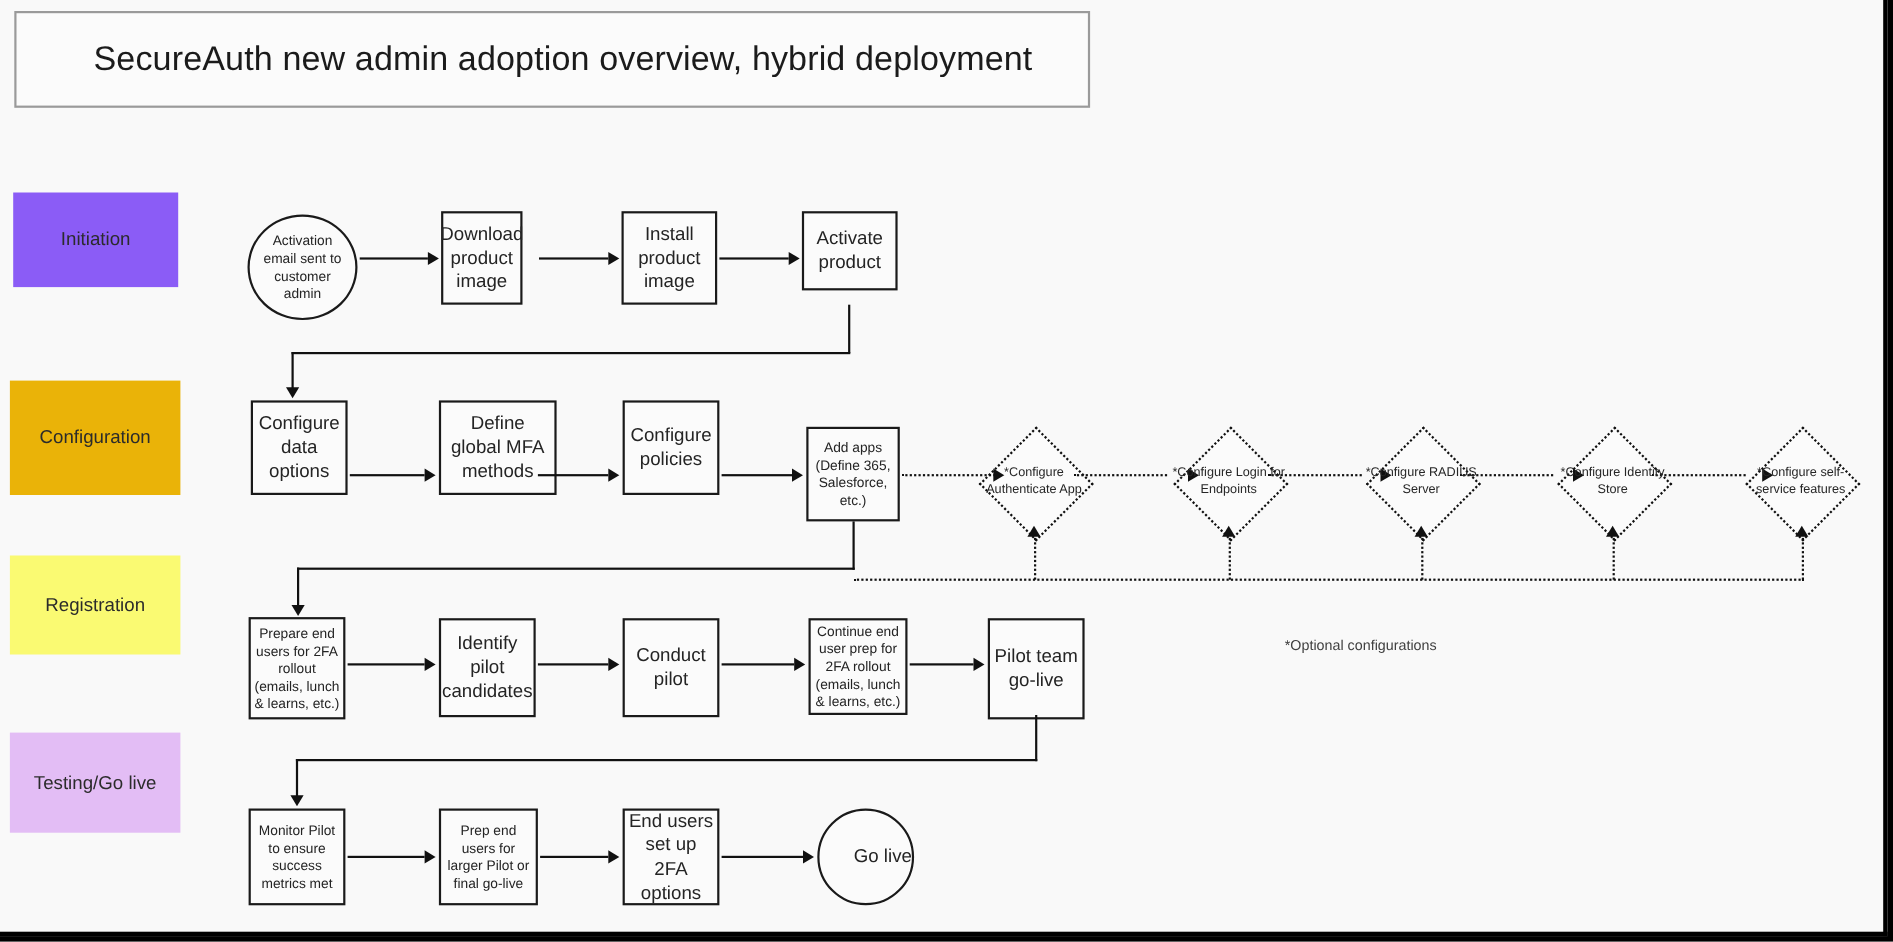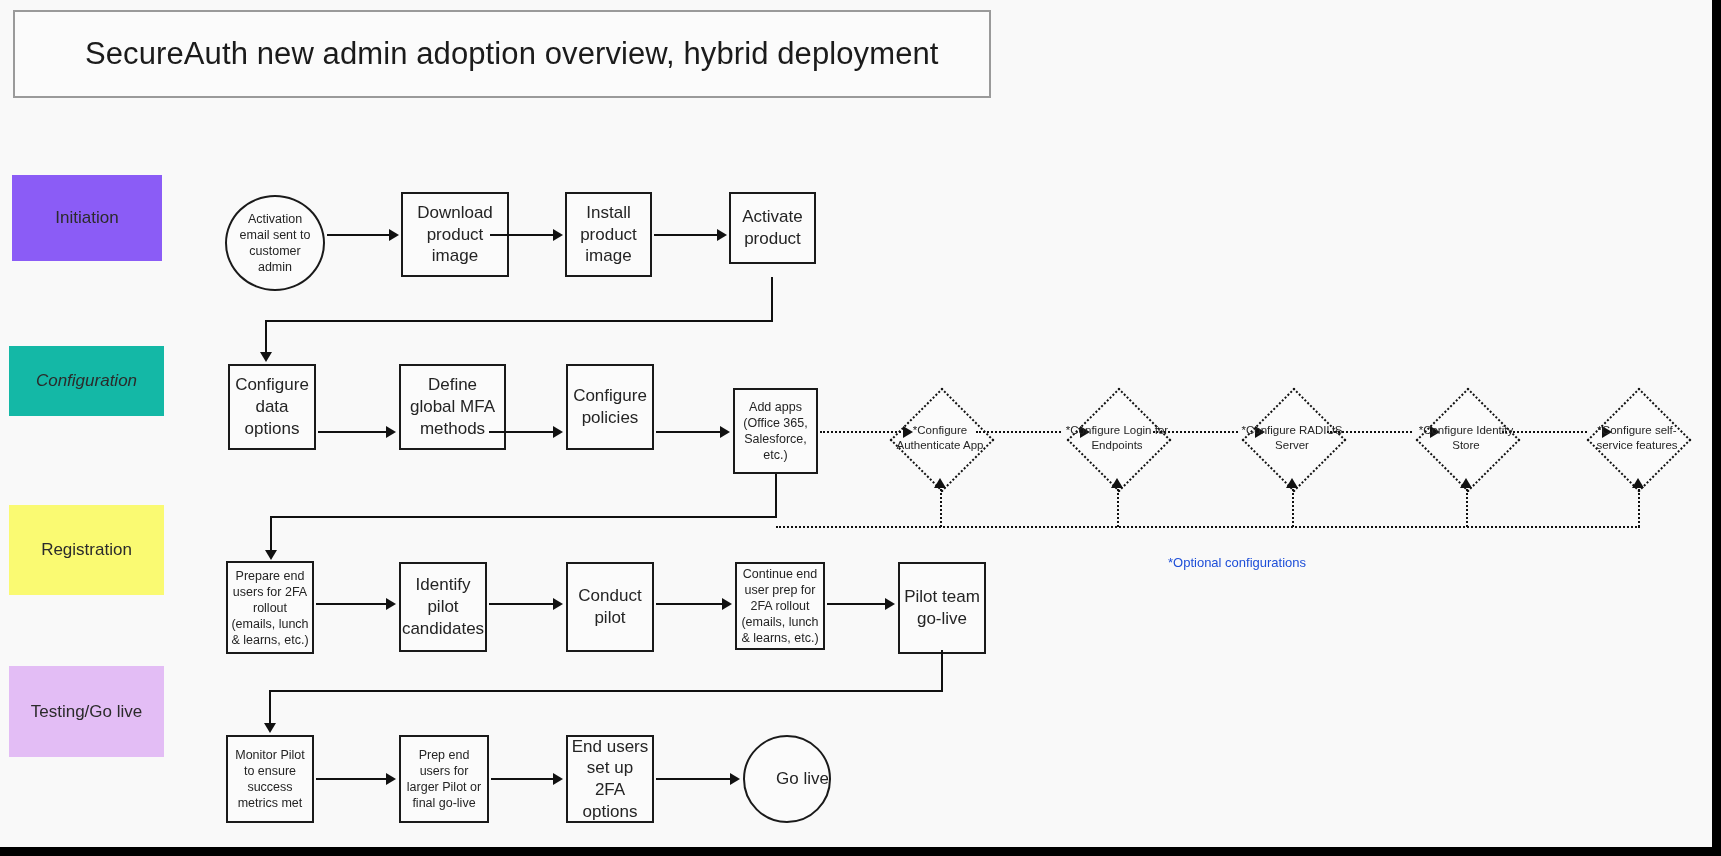--- a/index.html
+++ b/index.html
@@ -29,21 +29,21 @@
     margin-left:70px;font-size:31px;color:#1b1b1b;
     letter-spacing:.1px;white-space:nowrap;
   }
 
   
   .lane{
     display:flex;align-items:center;justify-content:center;
     font-size:17px;color:#2b2b2b;
   }
   #lane-initiation   {left:12px;top:175px;width:150px;height:86px;background:#8b5cf6;}
-  #lane-configuration{left:9px; top:346px;width:155px;height:70px;background:#14b8a6;font-style:italic;}
+  #lane-configuration{left:9px; top:346px;width:155px;height:104px;background:#eab308;}
   #lane-registration {left:9px; top:505px;width:155px;height:90px;background:#fafa72;}
   #lane-testing      {left:9px; top:666px;width:155px;height:91px;background:#e3bdf5;}
 
   
   .box{
     background:#fbfbfb;border:2px solid #1a1a1a;
     display:flex;align-items:center;justify-content:center;text-align:center;
     color:#242424;line-height:1.28;padding:2px;
   }
   .t18{font-size:17px;}
@@ -77,21 +77,21 @@
   .v{width:2px;}
   .dot-h{position:absolute;height:0;border-top:2.2px dotted #111;}
   .dot-v{position:absolute;width:0;border-left:2.2px dotted #111;}
 
   .arrow{position:absolute;width:0;height:0;}
   .ar-r{border-top:6px solid transparent;border-bottom:6px solid transparent;border-left:10px solid #111;}
   .ar-d{border-left:6px solid transparent;border-right:6px solid transparent;border-top:10px solid #111;}
   .ar-u{border-left:6px solid transparent;border-right:6px solid transparent;border-bottom:10px solid #111;}
 
   #optional-note{
-    position:absolute;font-size:13px;color:#1d4ed8;white-space:nowrap;
+    position:absolute;font-size:13px;color:#404040;white-space:nowrap;margin-top:24px;
   }
 </style>
 </head>
 <body>
 
 <div id="canvas">
 
   <div class="node" id="title-banner">
     <div id="title-text">SecureAuth new admin adoption overview, hybrid deployment</div>
   </div>
@@ -106,21 +106,21 @@
       <span>Registration</span>
     </div>
   <div class="node lane" id="lane-testing">
       <span>Testing/Go live</span>
     </div>
 
   <div class="node ellipse t13" style="left:225px;top:195px;width:100px;height:96px;padding:0 8px;">
     <span>Activation email sent to customer  admin</span>
   </div>
 
-  <div class="node box t18" style="left:401px;top:192px;width:108px;height:85px;">
+  <div class="node box t18" style="left:401px;top:192px;width:74px;height:85px;">
     <span>Download product image</span>
   </div>
 
   <div class="node box t18" style="left:565px;top:192px;width:87px;height:85px;">
     <span>Install product image</span>
   </div>
 
   <div class="node box t18" style="left:729px;top:192px;width:87px;height:72px;">
     <span>Activate product</span>
   </div>
@@ -143,21 +143,21 @@
 
   <div class="node box t18" style="left:399px;top:364px;width:107px;height:86px;">
     <span>Define global MFA methods</span>
   </div>
 
   <div class="node box t18" style="left:566px;top:364px;width:88px;height:86px;">
     <span>Configure policies</span>
   </div>
 
   <div class="node box t13" style="left:733px;top:388px;width:85px;height:86px;">
-    <span>Add apps (Office 365, Salesforce, etc.)</span>
+    <span>Add apps (Define 365, Salesforce, etc.)</span>
   </div>
 
   <div class="ln h" style="left:318px;top:431px;width:68px;"></div>
   <div class="arrow ar-r" style="left:386px;top:426px;"></div>
   <div class="ln h" style="left:489px;top:431px;width:64px;"></div>
   <div class="arrow ar-r" style="left:553px;top:426px;"></div>
   <div class="ln h" style="left:656px;top:431px;width:64px;"></div>
   <div class="arrow ar-r" style="left:720px;top:426px;"></div>
 
   <div class="node diamond" style="left:888px;top:386px;width:104px;height:104px;">

